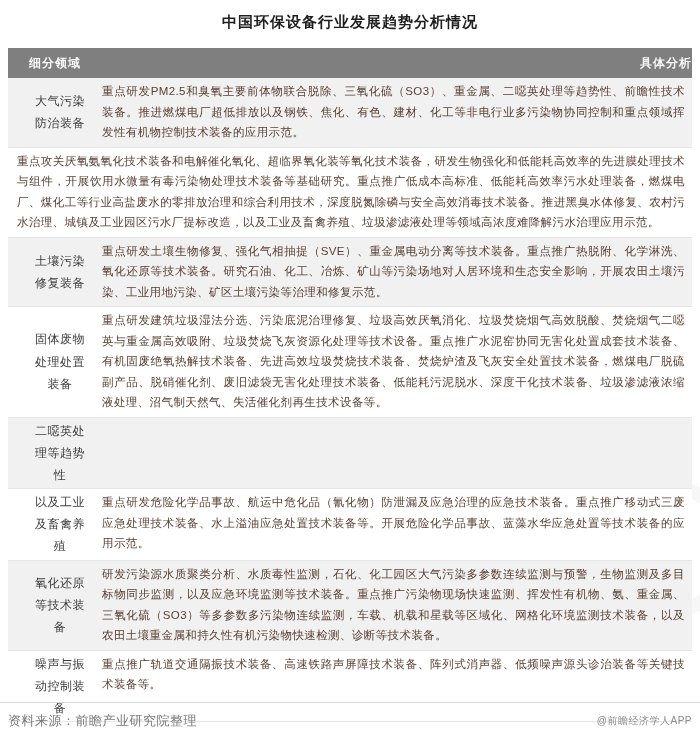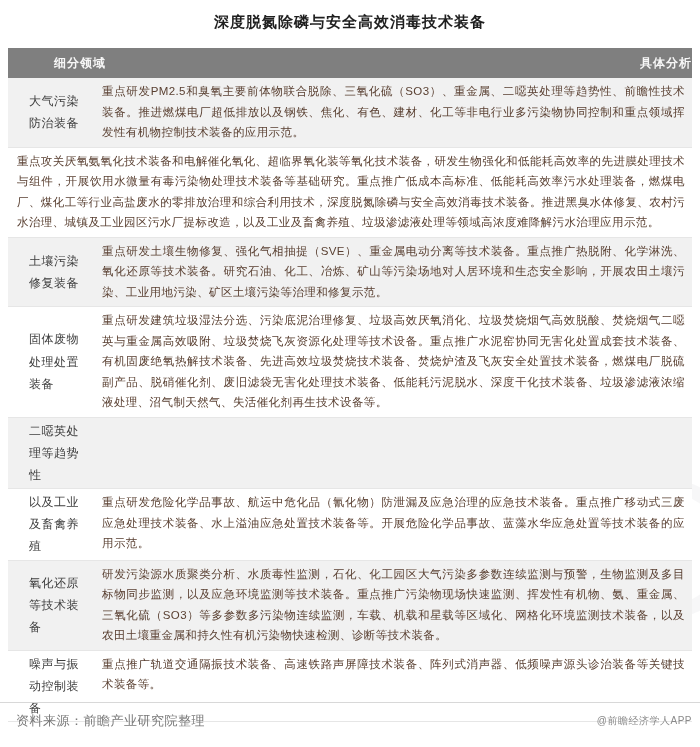--- a/index.html
+++ b/index.html
@@ -27,21 +27,20 @@
     height: 30px;
     background: #7f7f7f;
     color: #f7f7f7;
     font-size: 12px;
     font-weight: bold;
     letter-spacing: 1px;
   }
   .th-field {
     position: absolute; left: 21px; top: 0;
     line-height: 30px;
-    margin-left: 25px;
   }
   .th-analysis {
     position: absolute; left: 0; right: 0; top: 0;
     text-align: right;
     line-height: 30px;
   }
   .trow {
     display: flex;
     border-bottom: 1px solid #e6e6e6;
     background: #ffffff;
@@ -50,20 +49,21 @@
   .cell-field {
     width: 85px;
     box-sizing: border-box;
     padding: 2px 2px 2px 21px;
     display: flex;
     align-items: center;
     font-size: 12px;
     line-height: 1.85;
     color: #3d3d3d;
     letter-spacing: 0.5px;
+    text-align: center;
   }
   .cell-analysis {
     flex: 1;
     box-sizing: border-box;
     padding: 3px 7px 4px 9px;
     font-size: 11.5px;
     line-height: 20.5px;
     color: #5a4032;
     text-align: justify;
     letter-spacing: 0.4px;
@@ -72,21 +72,20 @@
     position: absolute;
     left: 0; right: 0; top: 702px;
     border-top: 1px solid #d8d8d8;
   }
   .footer {
     position: absolute;
     left: 8px; right: 8px; top: 712px;
     display: flex;
     justify-content: space-between;
     align-items: center;
-    margin-left: 8px;
   }
   .footer-source { font-size: 13px; color: #787878; letter-spacing: 0.5px; }
   .footer-brand  { font-size: 10px; color: #8a8a8a; letter-spacing: 0.5px; }
   
   .wm {
     position: absolute;
     font-size: 22px;
     color: rgba(140, 150, 160, 0.10);
     transform: rotate(-28deg);
     white-space: nowrap;
@@ -104,21 +103,21 @@
 </head>
 <body>
 
 <div class="wm" style="left:470px; top:130px;">前瞻产业研究院</div>
 <div class="wm" style="left:30px; top:270px;">前瞻产业研究院</div>
 <div class="wm" style="left:440px; top:450px;">前瞻产业研究院</div>
 <div class="wm" style="left:60px; top:610px;">前瞻产业研究院</div>
 <div class="wm-logo" style="left:290px; top:160px;"></div>
 <div class="wm-logo" style="left:600px; top:480px;"></div>
 
-<div class="page-title">深度脱氮除磷与安全高效消毒技术装备</div>
+<div class="page-title">中国环保设备行业发展趋势分析情况</div>
 
 <div class="table-wrap">
 
   <div class="thead">
     <div class="th-field">细分领域</div>
     <div class="th-analysis">具体分析</div>
   </div>
 
   <div class="trow stripe">
     <div class="cell-field">大气污染防治装备</div>

